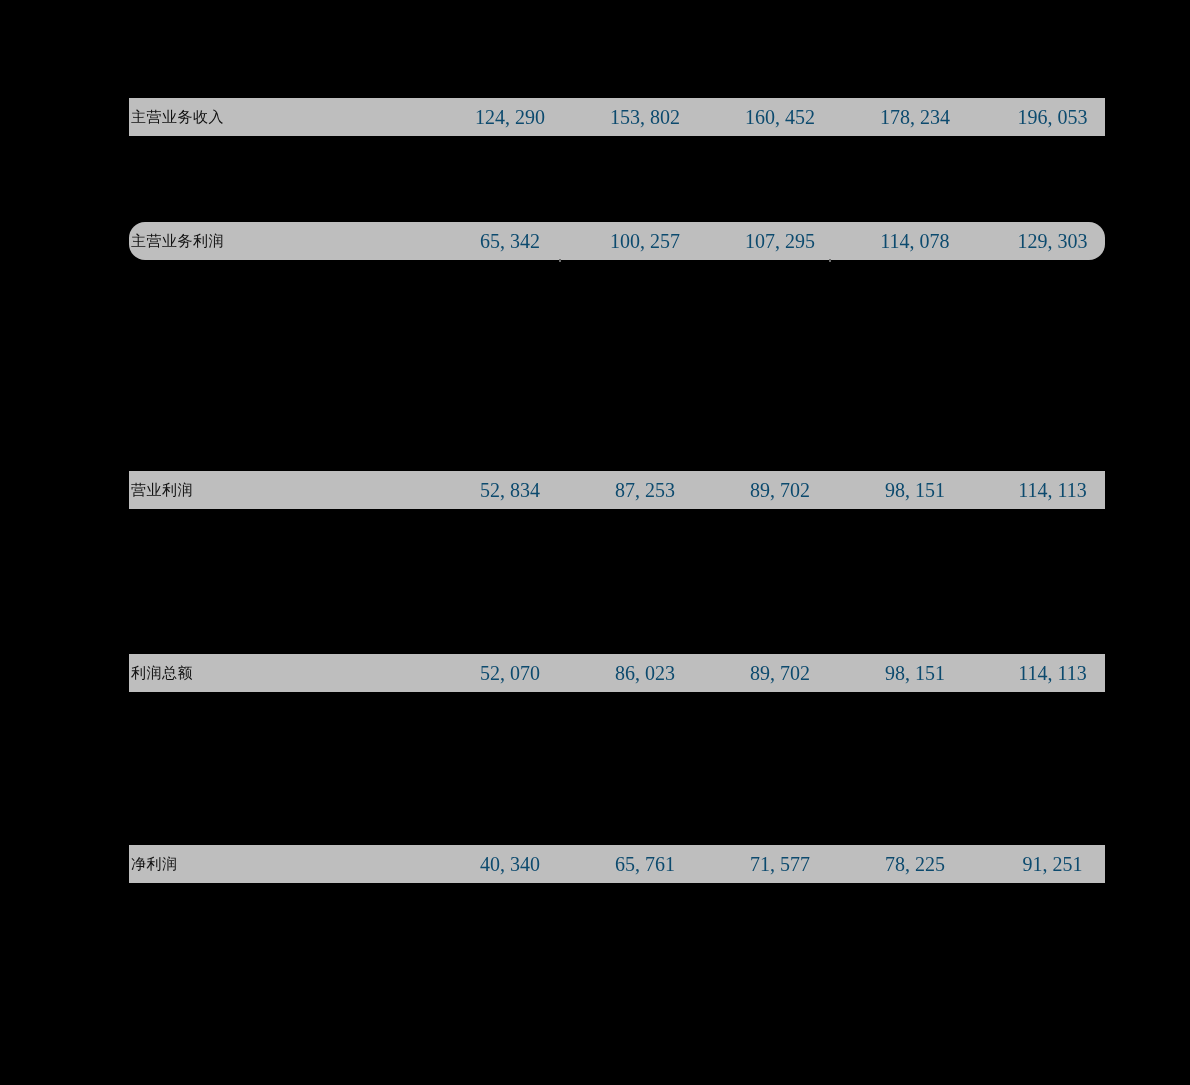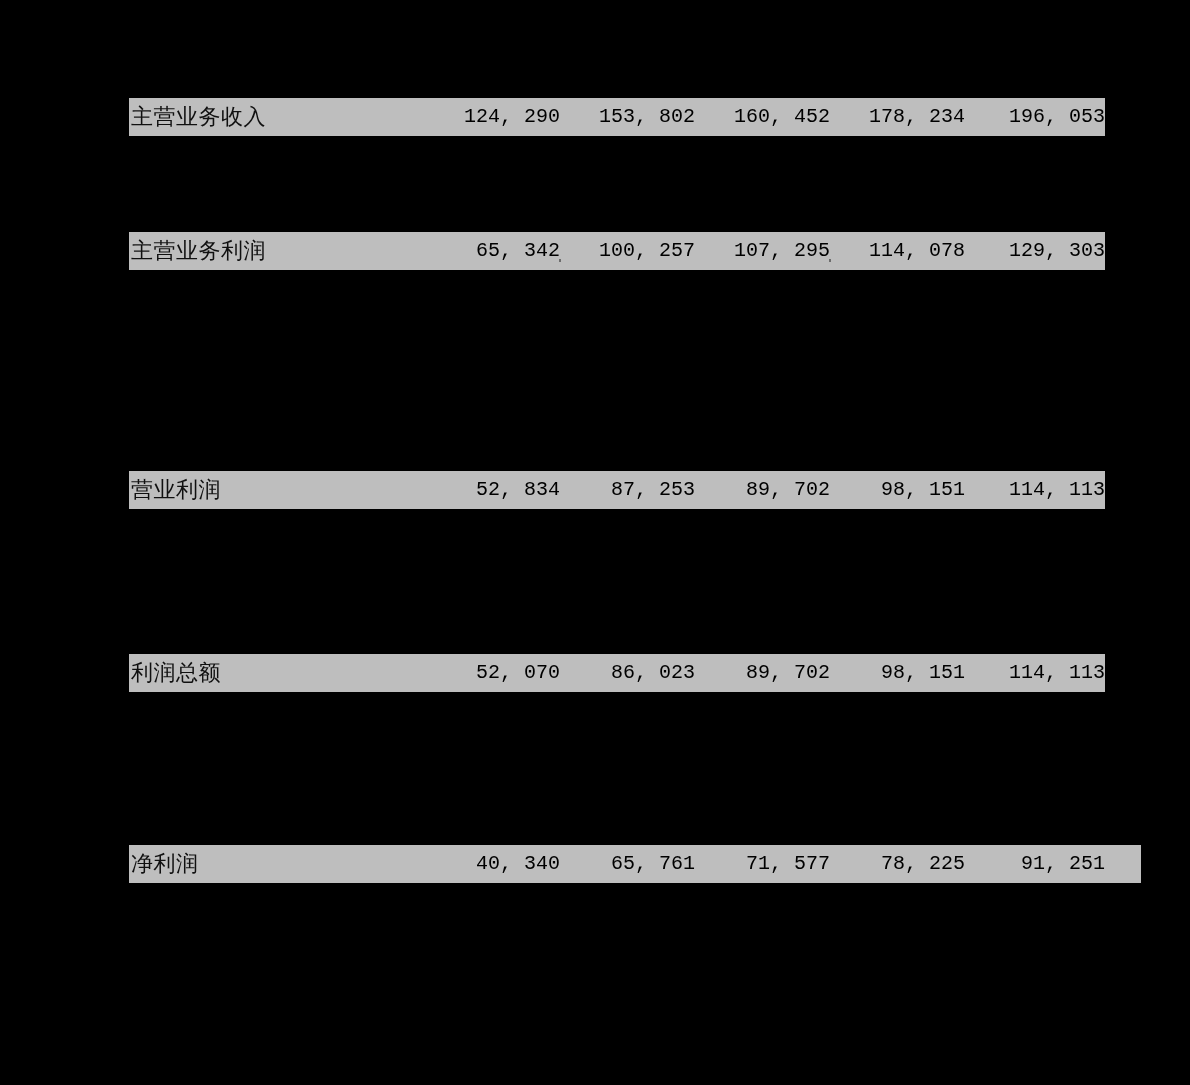--- a/index.html
+++ b/index.html
@@ -36,35 +36,35 @@
     white-space: nowrap;
   }
 
   .row-label {
     position: absolute;
     left: 2px;
     top: 0;
     height: 54px;
     line-height: 38px;
     font-family: "DejaVu Sans", "Liberation Sans", sans-serif;
-    font-size: 22px;
+    font-size: 15px;
     letter-spacing: 0.5px;
     color: #101010;
   }
 
   
   .cell {
     position: absolute;
     top: 0;
     height: 38px;
     line-height: 38px;
-    text-align: right;
-    font-family: Liberation Mono, monospace;
+    text-align: center;
+    font-family: Liberation Serif, serif;
     font-size: 20px;
-    color: #000000;
+    color: #0c4a6e;
     overflow: hidden;
   }
 
   .c0 { left: 331px; width: 100px; }
   .c1 { left: 466px; width: 100px; }
   .c2 { left: 601px; width: 100px; }
   .c3 { left: 736px; width: 100px; }
   .c4 { left: 871px; width: 105px; }
 
   
@@ -82,21 +82,21 @@
 
   <div class="row" style="top:98px;">
     <span class="row-label">主营业务收入</span>
     <span class="cell c0">124, 290</span>
     <span class="cell c1">153, 802</span>
     <span class="cell c2">160, 452</span>
     <span class="cell c3">178, 234</span>
     <span class="cell c4">196, 053</span>
   </div>
 
-  <div class="row" style="top:232px;">
+  <div class="row" style="top:222px;border-radius:16px;">
     <span class="row-label">主营业务利润</span>
     <span class="cell c0">65, 342</span>
     <span class="cell c1">100, 257</span>
     <span class="cell c2">107, 295</span>
     <span class="cell c3">114, 078</span>
     <span class="cell c4">129, 303</span>
   </div>
 
   <div class="tick" style="left:559px; top:259px;"></div>
   <div class="tick" style="left:829px; top:259px;"></div>
@@ -112,21 +112,21 @@
 
   <div class="row" style="top:654px;">
     <span class="row-label">利润总额</span>
     <span class="cell c0">52, 070</span>
     <span class="cell c1">86, 023</span>
     <span class="cell c2">89, 702</span>
     <span class="cell c3">98, 151</span>
     <span class="cell c4">114, 113</span>
   </div>
 
-  <div class="row" style="top:845px;padding-left:36px;">
+  <div class="row" style="top:845px;">
     <span class="row-label">净利润</span>
     <span class="cell c0">40, 340</span>
     <span class="cell c1">65, 761</span>
     <span class="cell c2">71, 577</span>
     <span class="cell c3">78, 225</span>
     <span class="cell c4">91, 251</span>
   </div>
 
 </div>
 

